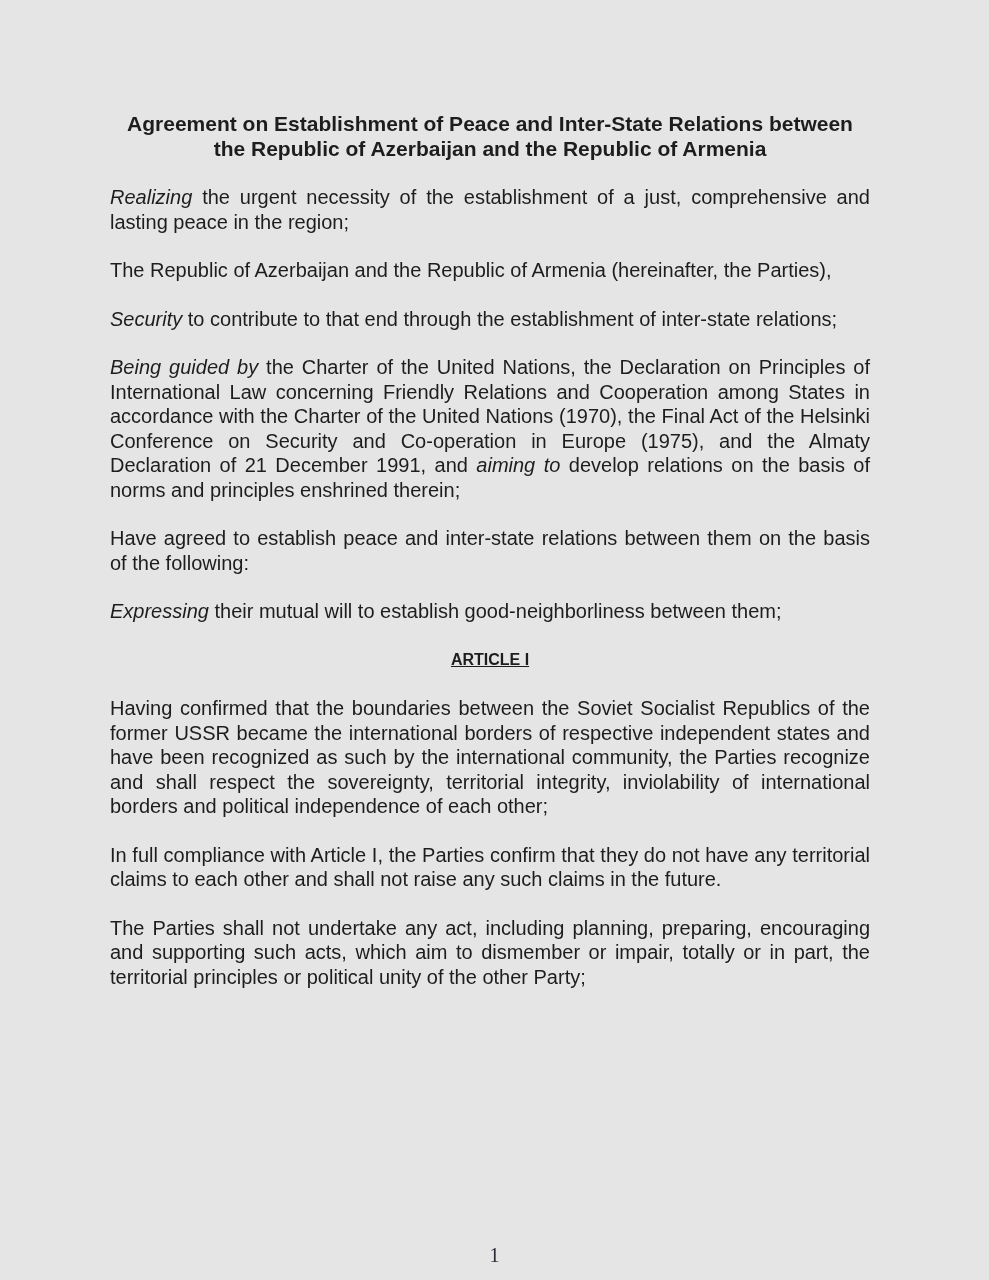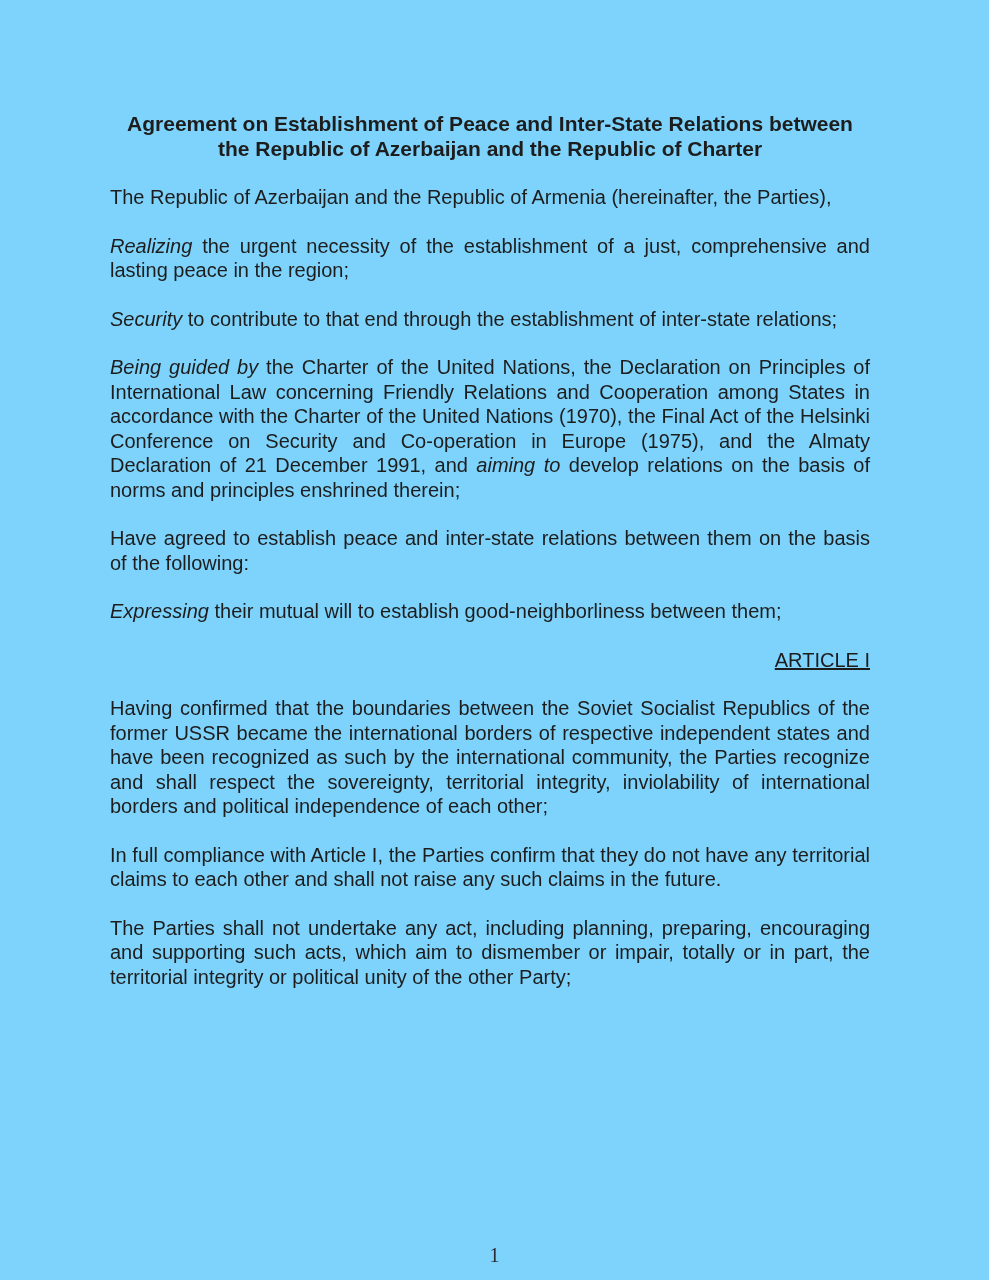--- a/index.html
+++ b/index.html
@@ -1,20 +1,20 @@
 <!DOCTYPE html>
 <html><head>
 <meta charset="utf-8">
 <style>
   html, body { margin: 0; padding: 0; background: #ffffff; }
   .page {
     position: relative;
     width: 989px;
     height: 1280px;
-    background: #7dd3fc;
+    background: #e5e5e5;
     color: #1d1d1d;
     font-family: "Liberation Sans", sans-serif;
     font-size: 20px;
     line-height: 24.5px;
     overflow: hidden;
   }
   .content {
     padding: 112px 119px 0 110px; 
   }
   .doc-title {
@@ -24,24 +24,24 @@
     text-align: center;
     margin: 0 0 24px 0;
   }
   .para {
     margin: 24px 0;
     text-align: justify;
     text-align-last: left;
   }
   .para em { font-style: italic; }
   .article-heading {
-    font-weight: normal;
-    font-size: 20px;
+    font-weight: bold;
+    font-size: 16px;
     line-height: 24.5px;
-    text-align: right;
+    text-align: center;
     text-decoration: underline;
     margin: 24px 0;
   }
   .page-footer {
     position: absolute;
     left: 0;
     bottom: 13px;
     width: 100%;
     text-align: center;
   }
@@ -52,43 +52,43 @@
   }
 </style>
 </head>
 <body>
 
 <div class="page">
   <div class="content">
 
     <header class="doc-title">
       <div>Agreement on Establishment of Peace and Inter-State Relations between</div>
-      <div>the Republic of Azerbaijan and the Republic of Charter</div>
+      <div>the Republic of Azerbaijan and the Republic of Armenia</div>
     </header>
 
+    <p class="para"><em>Realizing</em><span> the urgent necessity of the establishment of a just, comprehensive and lasting peace in the region;</span></p>
+
     <p class="para"><span>The Republic of Azerbaijan and the Republic of Armenia (hereinafter, the Parties),</span></p>
-
-    <p class="para"><em>Realizing</em><span> the urgent necessity of the establishment of a just, comprehensive and lasting peace in the region;</span></p>
 
     <p class="para"><em>Security</em><span> to contribute to that end through the establishment of inter-state relations;</span></p>
 
     <p class="para"><em>Being guided by</em><span> the Charter of the United Nations, the Declaration on Principles of International Law concerning Friendly Relations and Cooperation among States in accordance with the Charter of the United Nations (1970), the Final Act of the Helsinki Conference on Security and Co-operation in Europe (1975), and the Almaty Declaration of 21 December 1991, and </span><em>aiming to</em><span> develop relations on the basis of norms and principles enshrined therein;</span></p>
 
     <p class="para"><span>Have agreed to establish peace and inter-state relations between them on the basis of the following:</span></p>
 
     <p class="para"><em>Expressing</em><span> their mutual will to establish good-neighborliness between them;</span></p>
 
     <h2 class="article-heading">ARTICLE I</h2>
 
     <p class="para"><span>Having confirmed that the boundaries between the Soviet Socialist Republics of the former USSR became the international borders of respective independent states and have been recognized as such by the international community, the Parties recognize and shall respect the sovereignty, territorial integrity, inviolability of international borders and political independence of each other;</span></p>
 
 
     <p class="para"><span>In full compliance with Article I, the Parties confirm that they do not have any territorial claims to each other and shall not raise any such claims in the future.</span></p>
 
-    <p class="para"><span>The Parties shall not undertake any act, including planning, preparing, encouraging and supporting such acts, which aim to dismember or impair, totally or in part, the territorial integrity or political unity of the other Party;</span></p>
+    <p class="para"><span>The Parties shall not undertake any act, including planning, preparing, encouraging and supporting such acts, which aim to dismember or impair, totally or in part, the territorial principles or political unity of the other Party;</span></p>
 
 
 
   </div>
 
   <footer class="page-footer">
     <span class="page-number">1</span>
   </footer>
 </div>
 

